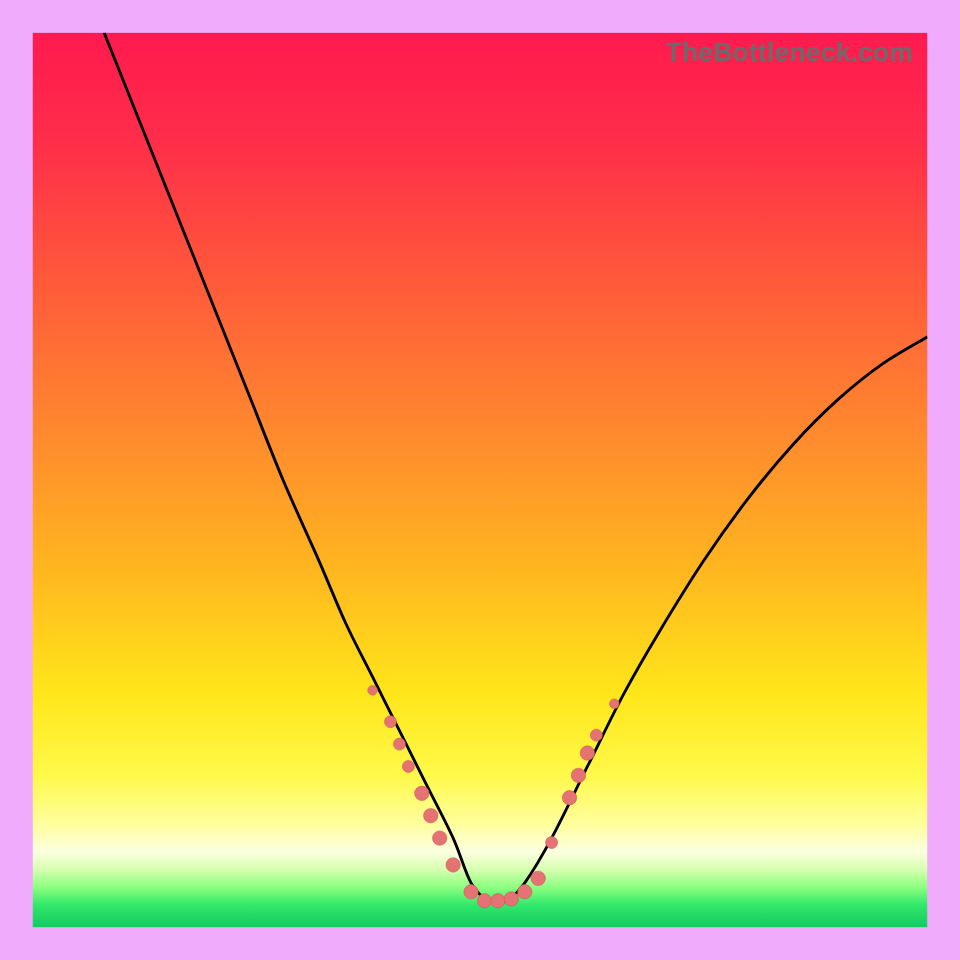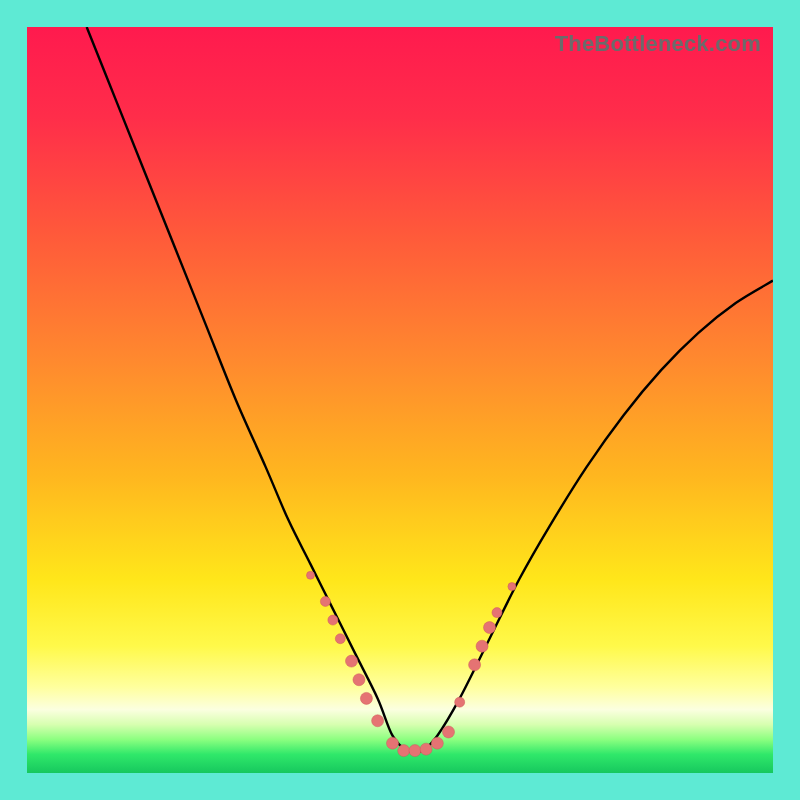--- a/index.html
+++ b/index.html
@@ -7,21 +7,21 @@
     padding: 0;
     width: 800px;
     height: 800px;
     background: #000;
     overflow: hidden;
   }
   .stage {
     position: relative;
     width: 800px;
     height: 800px;
-    background: #5eead4;
+    background: #f0abfc;
   }
   .plot {
     position: absolute;
     left: 27px;
     top: 27px;
     width: 746px;
     height: 746px;
     overflow: hidden;
   }
   .gradient {

